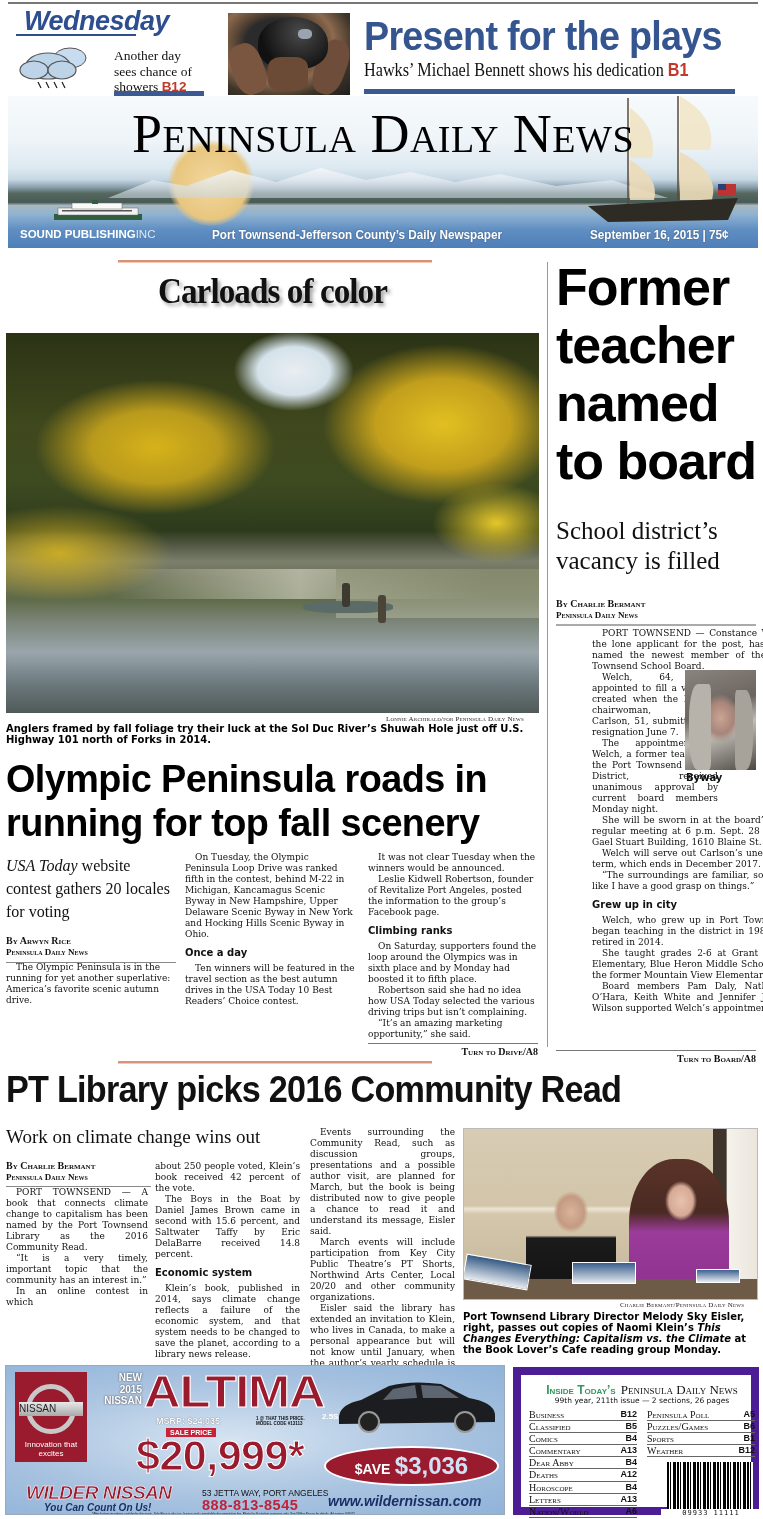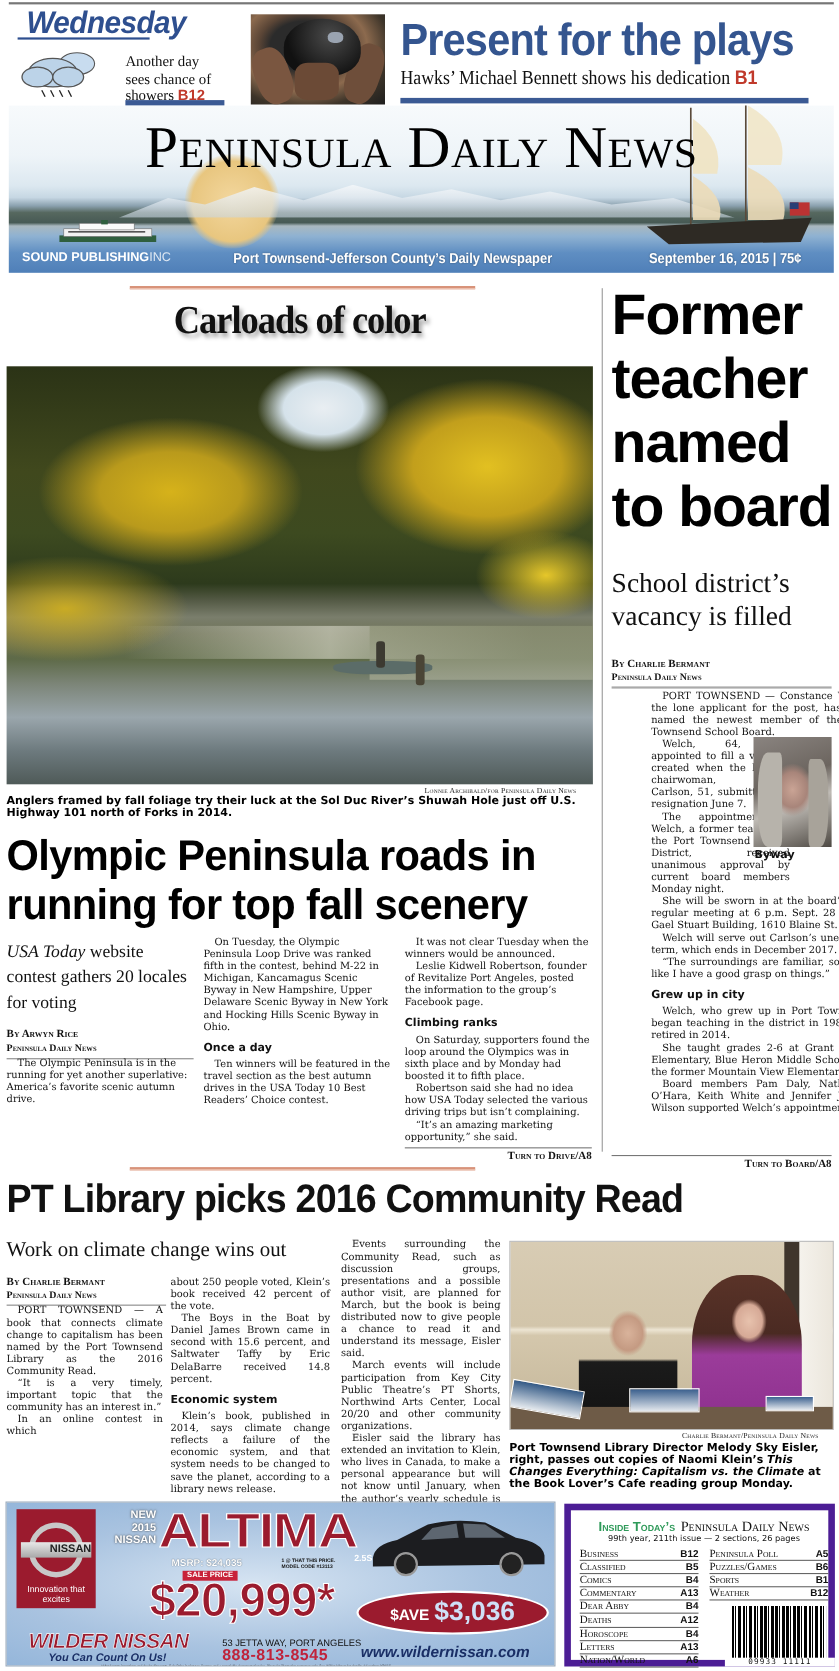--- a/index.html
+++ b/index.html
@@ -115,42 +115,42 @@
   .lib-photo .book1 { position: absolute; left: 0; top: 130px; width: 66px; height: 26px; background: linear-gradient(180deg, #345a86, #e8ecf0); transform: rotate(10deg); border: 1px solid #fff; }
   .lib-photo .book2 { position: absolute; left: 108px; top: 133px; width: 64px; height: 22px; background: linear-gradient(180deg, #3a5f8d, #e5e9ee); border: 1px solid #fff; }
   .lib-photo .book3 { position: absolute; left: 232px; top: 140px; width: 44px; height: 14px; background: linear-gradient(180deg, #3d6290, #e9ecf0); border: 1px solid #fff; }
   .lib-credit { left: 620px; top: 1301px; }
   .lib-cutline { left: 463px; top: 1311px; width: 298px; }
 
   
   .ad { left: 5px; top: 1365px; width: 500px; height: 150px; background: radial-gradient(ellipse at 45% 50%, #d6e4f2 0%, #a9c3e0 55%, #90b3d9 100%); border: 1px solid #9ab; overflow: hidden; }
   .ad-logo-box { position: absolute; left: 9px; top: 6px; width: 72px; height: 90px; background: #9b1b2e; }
   .ad-logo-ring { position: absolute; left: 11px; top: 12px; width: 50px; height: 50px; border-radius: 50%; border: 5px solid #c8c8c8; }
-  .ad-logo-bar { position: absolute; left: 4px; top: 30px; width: 64px; height: 14px; background: linear-gradient(180deg, #e8e8e8, #a8a8a8); font-family: "Liberation Sans", sans-serif; font-weight: bold; font-size: 10px; color: #222; text-align: right; line-height: 14px; }
+  .ad-logo-bar { position: absolute; left: 4px; top: 30px; width: 64px; height: 14px; background: linear-gradient(180deg, #e8e8e8, #a8a8a8); font-family: "Liberation Sans", sans-serif; font-weight: normal; font-size: 10px; color: #222; text-align: left; line-height: 14px; }
   .ad-logo-tag { position: absolute; left: 0; top: 68px; width: 72px; text-align: center; font-family: "Liberation Sans", sans-serif; font-size: 8px; line-height: 9px; color: #fff; }
   .ad-new { position: absolute; left: 88px; top: 6px; width: 48px; text-align: right; font-family: "Liberation Sans", sans-serif; font-weight: bold; font-size: 10px; line-height: 11.5px; color: #fff; text-shadow: 0 0 2px #333; }
   .ad-model { position: absolute; left: 138px; top: 2px; font-family: "Liberation Sans", sans-serif; font-weight: bold; font-size: 44px; line-height: 48px; color: #9b1b2e; letter-spacing: -1px; -webkit-text-stroke: 1px #fff; transform: scaleX(1.15); transform-origin: left top; }
   .ad-trim { position: absolute; left: 316px; top: 10px; font-family: "Liberation Sans", sans-serif; font-weight: bold; font-size: 8px; color: #fff; margin-top: 36px; }
   .ad-msrp { position: absolute; left: 150px; top: 50px; font-family: "Liberation Sans", sans-serif; font-weight: bold; font-size: 9px; color: #fff; text-shadow: 0 0 1px #345; }
   .ad-fine1 { position: absolute; left: 250px; top: 50px; width: 60px; font-family: "Liberation Sans", sans-serif; font-weight: bold; font-size: 4.5px; line-height: 5px; color: #111; }
   .ad-sale-label { position: absolute; left: 160px; top: 62px; padding: 0 4px; background: #c8223a; font-family: "Liberation Sans", sans-serif; font-weight: bold; font-size: 7px; line-height: 9px; color: #fff; }
   .ad-price { position: absolute; left: 130px; top: 66px; font-family: "Liberation Sans", sans-serif; font-weight: bold; font-size: 43px; line-height: 46px; color: #9b1b2e; -webkit-text-stroke: 1px #fff; letter-spacing: -0.5px; }
   .ad-car { position: absolute; left: 325px; top: 12px; width: 170px; height: 56px; }
   .ad-save { position: absolute; left: 318px; top: 80px; width: 175px; height: 40px; border-radius: 50%; background: #9b1b2e; border: 2px solid #fff; text-align: center; font-family: "Liberation Sans", sans-serif; font-weight: bold; color: #fff; line-height: 36px; white-space: nowrap; }
   .ad-save .w { font-size: 14px; }
   .ad-save .amt { font-size: 24px; color: #cfe0f7; }
   .ad-dealer { position: absolute; left: 20px; top: 117px; font-family: "Liberation Sans", sans-serif; font-weight: bold; font-style: italic; font-size: 19px; line-height: 20px; color: #9b1b2e; -webkit-text-stroke: 0.5px #fff; letter-spacing: -0.5px; }
   .ad-slogan { position: absolute; left: 38px; top: 136px; font-family: "Liberation Sans", sans-serif; font-weight: bold; font-style: italic; font-size: 10px; color: #1a2f66; }
   .ad-address { position: absolute; left: 196px; top: 122px; font-family: "Liberation Sans", sans-serif; font-size: 8.5px; color: #111; }
   .ad-phone { position: absolute; left: 196px; top: 131px; font-family: "Liberation Sans", sans-serif; font-weight: bold; font-size: 14.5px; color: #c0223a; letter-spacing: 0.5px; }
   .ad-url { position: absolute; left: 322px; top: 127px; font-family: "Liberation Sans", sans-serif; font-weight: bold; font-style: italic; font-size: 14px; color: #1a2f66; }
   .ad-disclaimer { position: absolute; left: 86px; top: 146px; font-family: "Liberation Sans", sans-serif; font-size: 3px; color: #111; white-space: nowrap; }
 
   
-  .index { left: 513px; top: 1367px; width: 246px; height: 148px; border: 6px solid #4c1d95; background: #fff; }
+  .index { left: 513px; top: 1367px; width: 246px; height: 148px; border: 8px solid #4c1d95; background: #fff; }
   .index-title { position: absolute; left: 0; top: 4px; width: 242px; text-align: center; font-variant: small-caps; white-space: nowrap; }
   .index-title .lbl { font-family: "Liberation Sans", sans-serif; font-weight: bold; font-size: 12px; color: #2f9a5a; }
   .index-title .paper { font-family: "Liberation Serif", serif; font-size: 13px; color: #111; }
   .index-sub { position: absolute; left: 0; top: 21px; width: 242px; text-align: center; font-family: "DejaVu Sans", sans-serif; font-size: 7.5px; color: #111; }
   .index-list { position: absolute; top: 34px; width: 108px; }
   .index-list.left { left: 8px; }
   .index-list.right { left: 126px; }
   .index-row { display: flex; justify-content: space-between; border-bottom: 1px solid #666; height: 12.1px; line-height: 11px; }
   .index-row .name { font-family: "Liberation Serif", serif; font-variant: small-caps; font-size: 10px; }
   .index-row .page { font-family: "Liberation Sans", sans-serif; font-weight: bold; font-size: 9px; }

